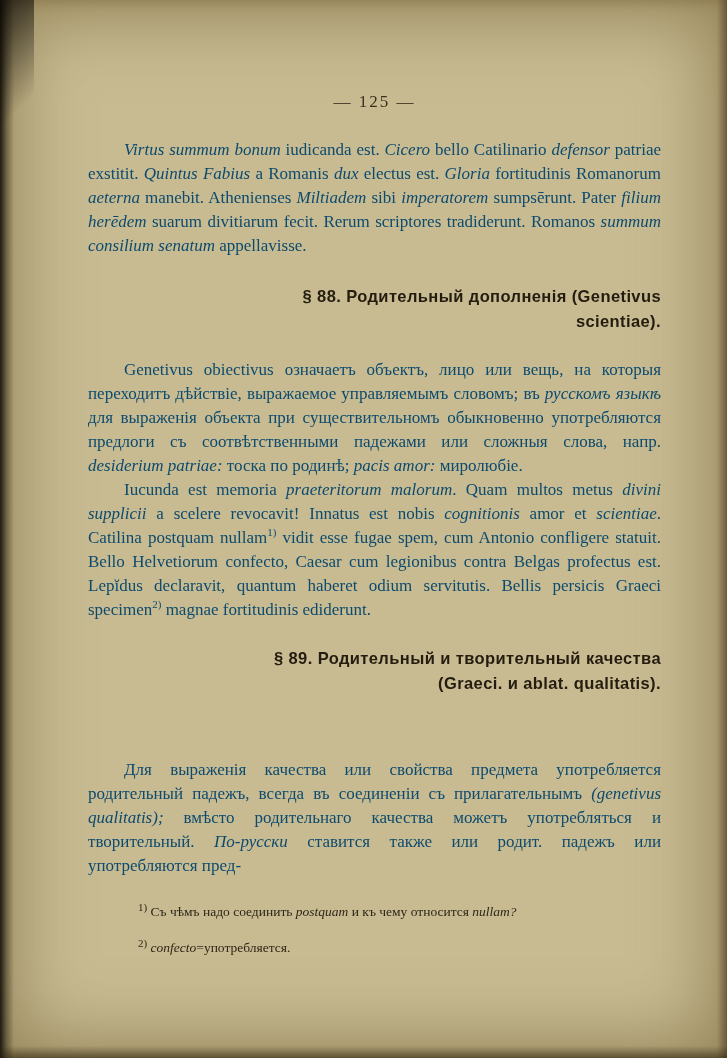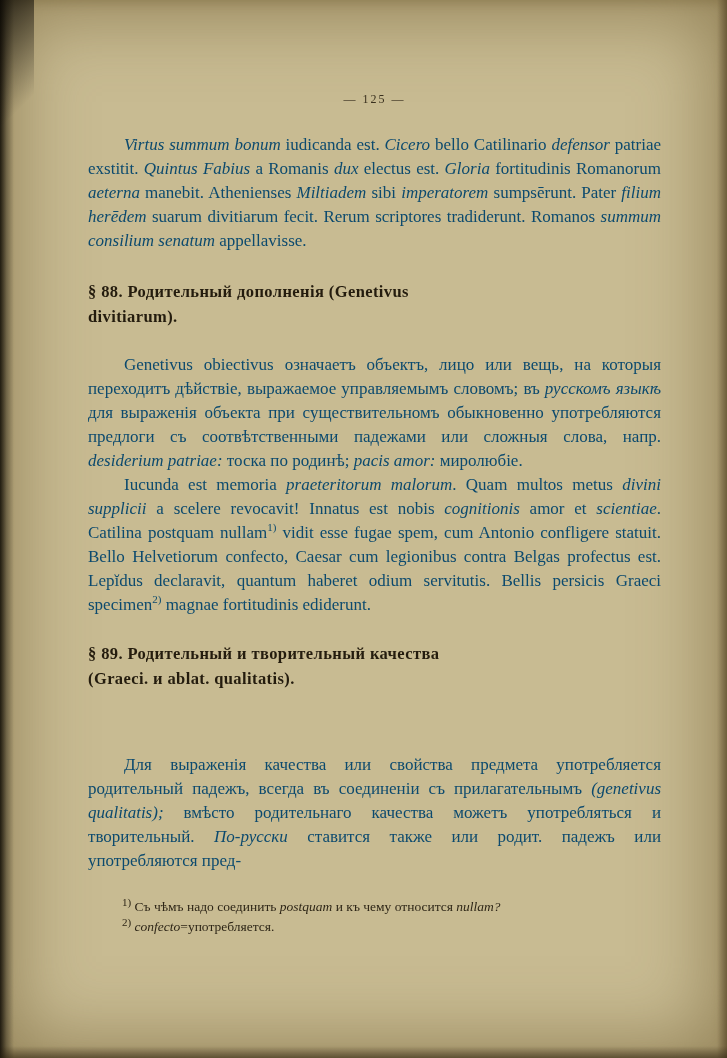--- a/index.html
+++ b/index.html
@@ -33,71 +33,71 @@
     background: linear-gradient(0deg, rgba(40,30,14,0.5), rgba(40,30,14,0));
     pointer-events: none;
   }
   .edge-right {
     position: absolute; right: 0; top: 0; width: 10px; height: 100%;
     background: linear-gradient(270deg, rgba(60,45,20,0.45), rgba(60,45,20,0));
     pointer-events: none;
   }
   .page-number {
     text-align: center;
-    font-size: 12px;
+    font-size: 17px;
     letter-spacing: 2px;
     margin: 0 0 26px 0;
     color: #39301e;
   }
   .para {
     margin: 0;
     font-size: 17px;
     line-height: 24px;
     text-align: justify;
     text-indent: 36px;
     color: #0c4a6e;
   }
   .it { font-style: italic; }
   sup { font-size: 11px; line-height: 0; }
   .heading {
     margin: 26px 0 24px 0;
-    text-align: left;
-    font-family: Liberation Serif, serif;
+    text-align: right;
+    font-family: Liberation Sans, sans-serif;
     font-weight: bold;
     font-size: 16.5px;
     line-height: 25px;
     letter-spacing: 0.4px;
     color: #241c0e;
   }
   .heading.h89 { margin: 24px 0 62px 0; }
   .heading .hline { display: block; }
   .footnotes {
     margin-top: 24px;
     padding-left: 34px;
     font-size: 13.5px;
     line-height: 20px;
   }
-  .footnote { margin: 0; text-align: left; text-indent: 0; }
+  .footnote { margin: 16px; text-align: left; text-indent: 0; }
 </style>
 </head>
 <body>
 
 <div class="page">
   <div class="edge-left"></div>
   <div class="corner-top-left"></div>
   <div class="edge-right"></div>
   <div class="edge-bottom"></div>
 
   <div class="page-number">— 125 —</div>
 
   <p class="para"><span class="it">Virtus summum bonum</span><span> iudicanda est. </span><span class="it">Cicero</span><span> bello Catilinario </span><span class="it">defensor</span><span> patriae exstitit. </span><span class="it">Quintus Fabius</span><span> a Romanis </span><span class="it">dux</span><span> electus est. </span><span class="it">Gloria</span><span> fortitudinis Romanorum </span><span class="it">aeterna</span><span> manebit. Athenienses </span><span class="it">Miltiadem</span><span> sibi </span><span class="it">imperatorem</span><span> sumpsērunt. Pater </span><span class="it">filium herēdem</span><span> suarum divitiarum fecit. Rerum scriptores tradiderunt. Romanos </span><span class="it">summum consilium senatum</span><span> appellavisse.</span></p>
 
   <h2 class="heading">
     <span class="hline">§ 88. Родительный дополненія (Genetivus</span>
-    <span class="hline">divitiarum).</span>
+    <span class="hline">scientiae).</span>
   </h2>
 
   <p class="para"><span>Genetivus obiectivus означаетъ объектъ, лицо или вещь, на которыя переходитъ дѣйствіе, выражаемое управляемымъ словомъ; въ </span><span class="it">русскомъ языкѣ</span><span> для выраженія объекта при существительномъ обыкновенно употребляются предлоги съ соотвѣтственными падежами или сложныя слова, напр. </span><span class="it">desiderium patriae:</span><span> тоска по родинѣ; </span><span class="it">pacis amor:</span><span> миролюбіе.</span></p>
 
   <p class="para"><span>Iucunda est memoria </span><span class="it">praeteritorum malorum</span><span>. Quam multos metus </span><span class="it">divini supplicii</span><span> a scelere revocavit! Innatus est nobis </span><span class="it">cognitionis</span><span> amor et </span><span class="it">scientiae</span><span>. Catilina postquam nullam</span><sup>1)</sup><span> vidit esse fugae spem, cum Antonio confligere statuit. Bello Helvetiorum confecto, Caesar cum legionibus contra Belgas profectus est. Lepĭdus declaravit, quantum haberet odium servitutis. Bellis persicis Graeci specimen</span><sup>2)</sup><span> magnae fortitudinis ediderunt.</span></p>
 
   <h2 class="heading h89">
     <span class="hline">§ 89. Родительный и творительный качества</span>
     <span class="hline">(Graeci. и ablat. qualitatis).</span>
   </h2>

